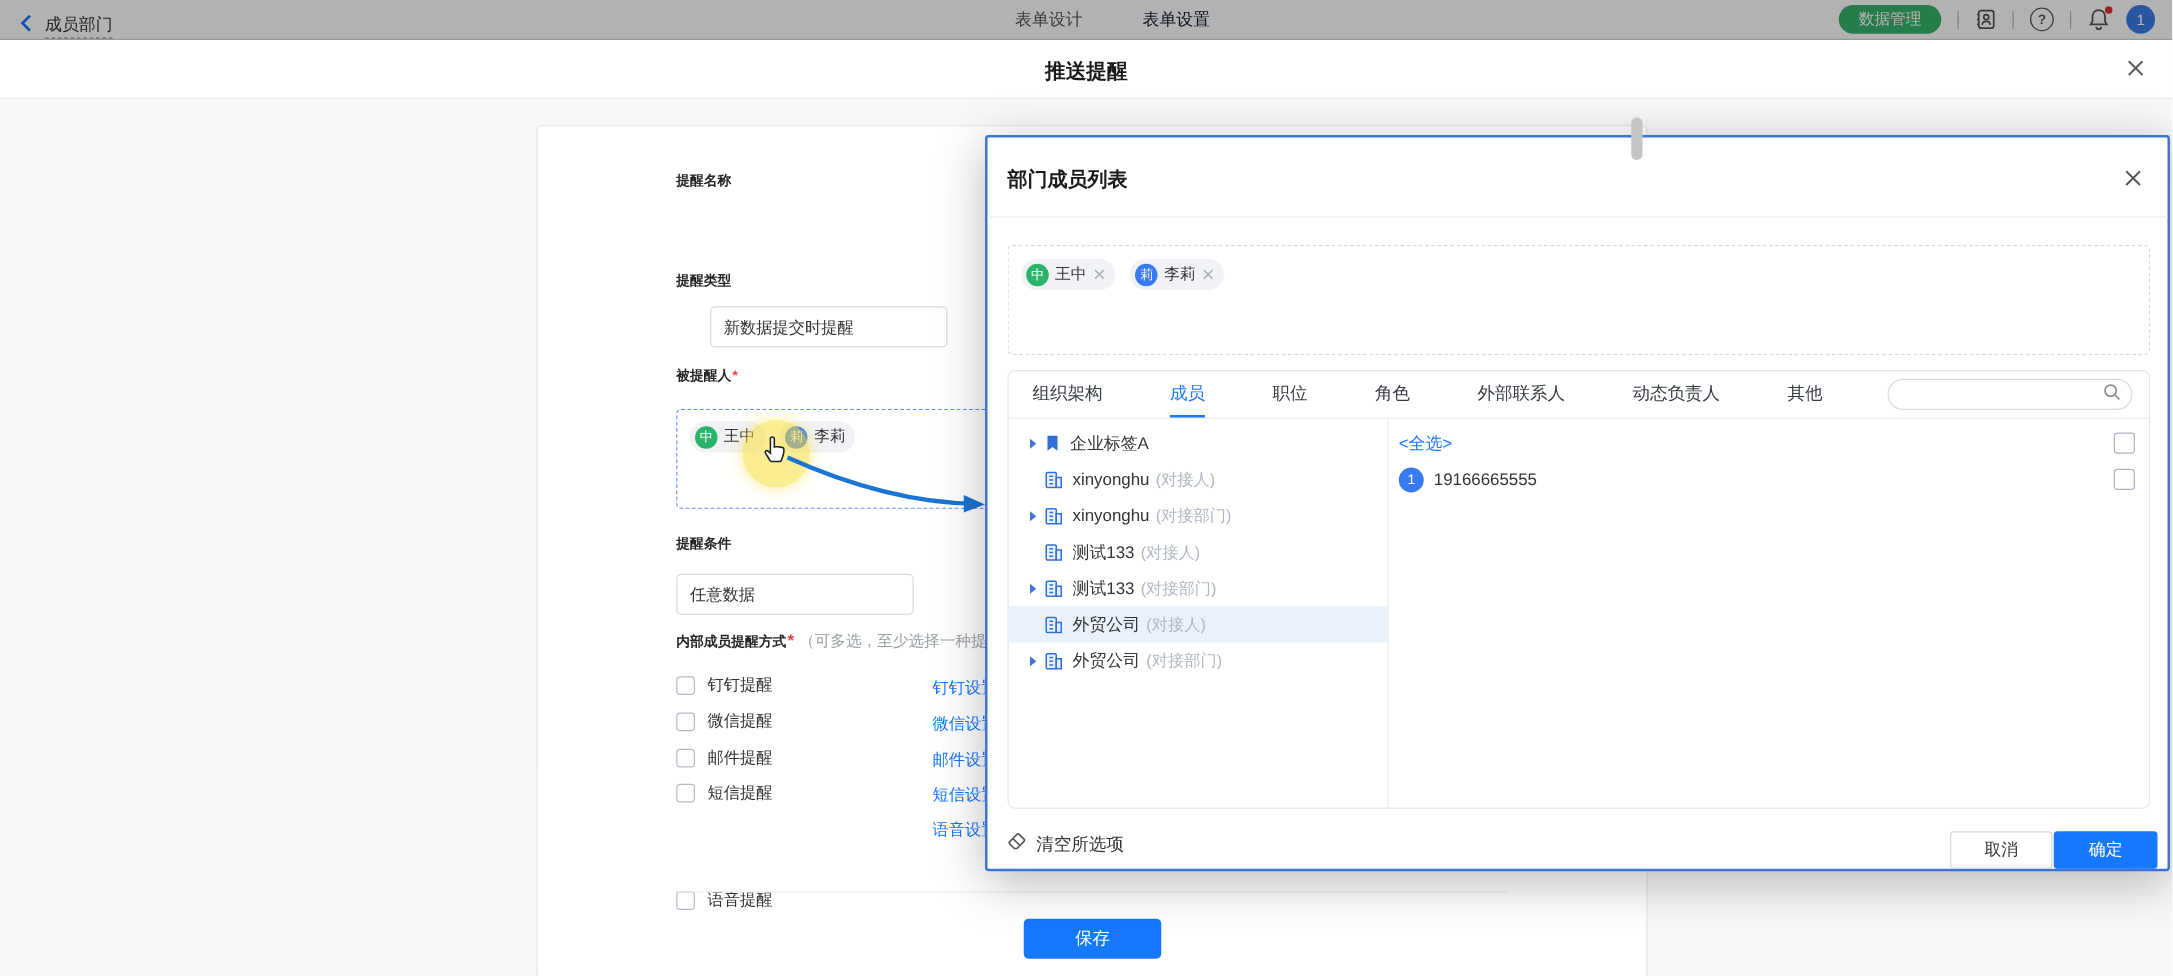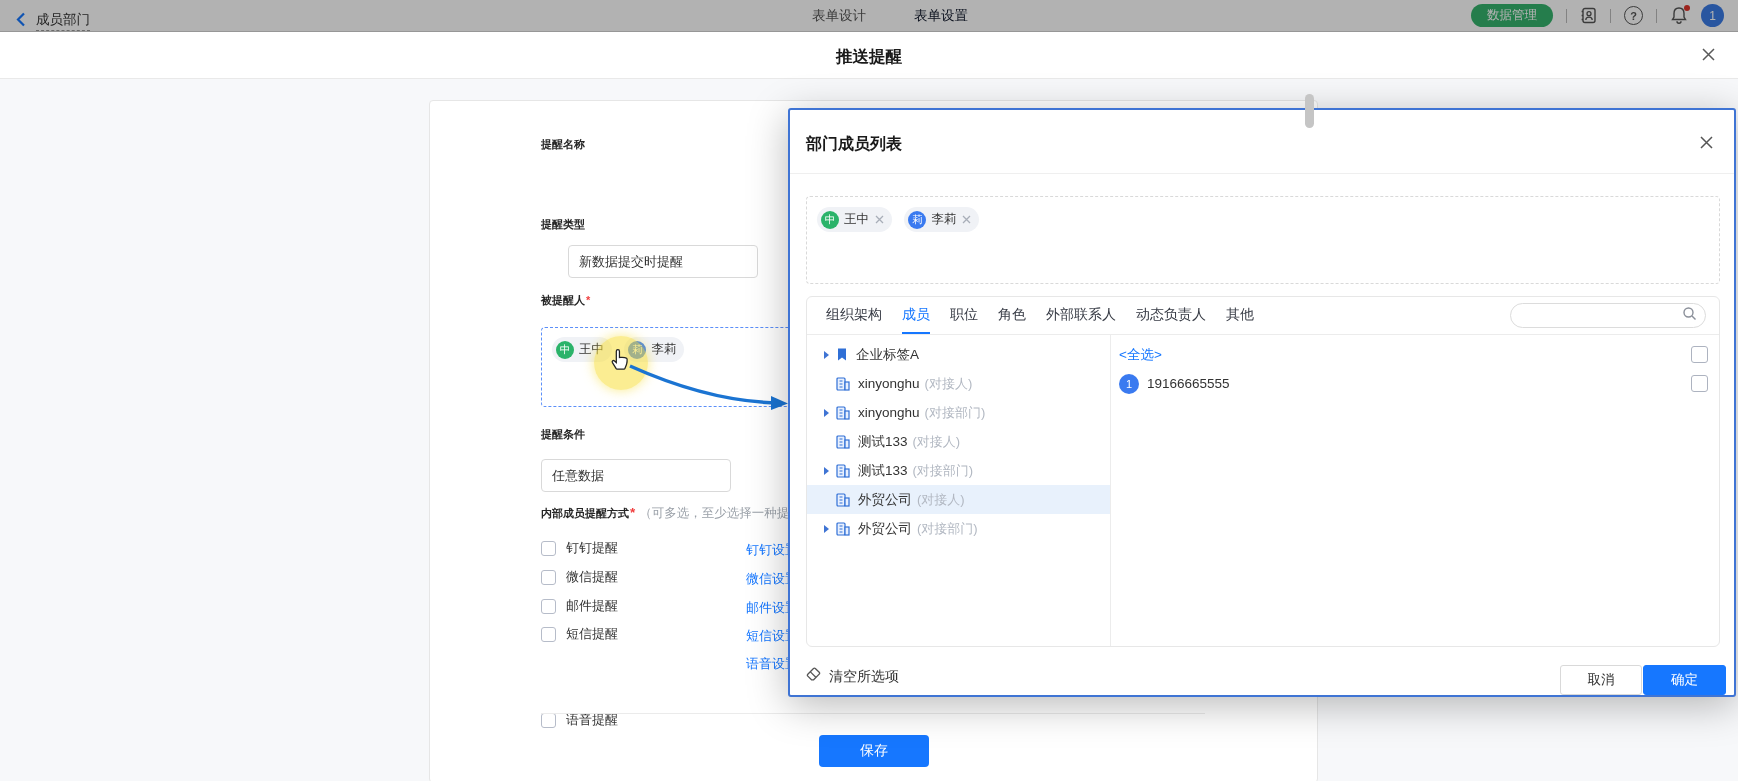--- a/index.html
+++ b/index.html
@@ -55,21 +55,21 @@
   
   .sb-thumb{position:absolute;left:1305px;top:94px;width:9px;height:34px;background:#c5c5c5;border-radius:4.5px;z-index:30;}
 
   
   .modal{position:absolute;left:788px;top:108px;width:948px;height:589px;box-sizing:border-box;background:#fff;border:2px solid #3f74d4;border-radius:3px;box-shadow:0 8px 40px rgba(0,0,0,0.28);z-index:20;}
   .m-title{position:absolute;left:16px;top:24px;font-size:16px;font-weight:700;color:#1a1a1a;}
   .m-close{position:absolute;right:20px;top:25px;cursor:pointer;}
   .m-hr{position:absolute;left:0;right:0;top:63px;height:1px;background:#efefef;}
   .m-chipbox{position:absolute;left:16px;right:14px;top:86px;height:88px;box-sizing:border-box;border:1px dashed #d9d9d9;border-radius:4px;padding:10px;}
   .m-body{position:absolute;left:16px;right:14px;top:186px;height:351px;box-sizing:border-box;border:1px solid #e7e7e7;border-radius:6px;}
-  .m-tabs{position:absolute;left:0;right:0;top:0;height:37px;border-bottom:1px solid #ececec;display:flex;align-items:stretch;padding-left:19px;gap:20px;}
+  .m-tabs{position:absolute;left:0;right:0;top:0;height:37px;border-bottom:1px solid #ececec;display:flex;align-items:stretch;padding-left:19px;gap:54px;}
   .m-tab{font-size:14px;color:#363a44;line-height:35px;height:37px;box-sizing:border-box;cursor:pointer;}
   .m-tab.active{color:#1677ff;border-bottom:2.5px solid #1677ff;}
   .m-search{position:absolute;top:6px;right:13px;width:196px;height:25px;box-sizing:border-box;border:1px solid #dcdcdc;border-radius:13px;display:flex;align-items:center;justify-content:flex-end;padding-right:8px;background:#fff;}
   .m-cols{position:absolute;left:0;right:0;top:37px;bottom:0;display:flex;}
   .m-col1{width:174px;border-right:1px solid #ececec;padding-top:4px;box-sizing:border-box;}
   .g-row{height:29px;line-height:29px;padding-left:20px;font-size:13.5px;color:#333;cursor:pointer;}
   .g-row.sel{background:#e8f1fc;color:#1677ff;box-shadow:inset 3px 0 0 #1677ff;}
   .m-col2{width:304px;border-right:1px solid #ececec;padding-top:6px;box-sizing:border-box;}
   .t-row{height:29px;display:flex;align-items:center;padding-left:17px;cursor:pointer;}
   .t-row.sel{background:#e8f1fc;}

